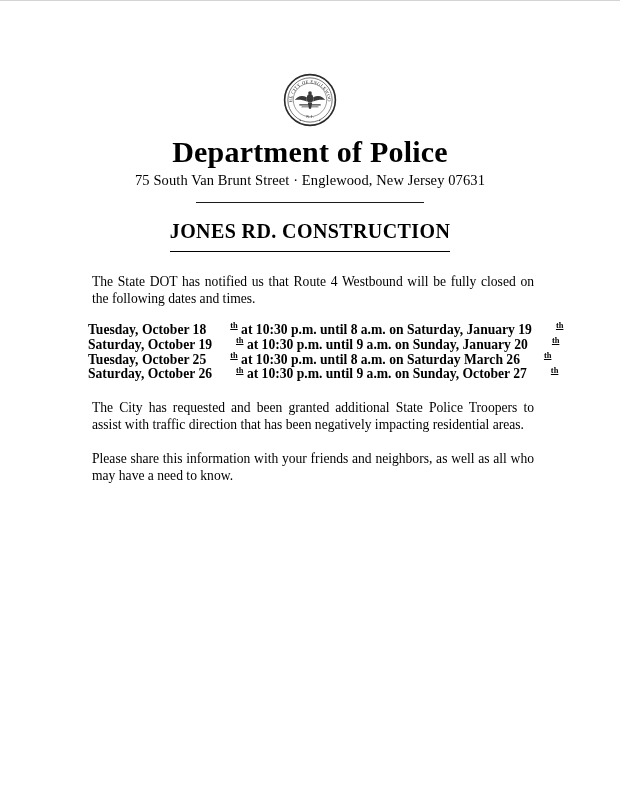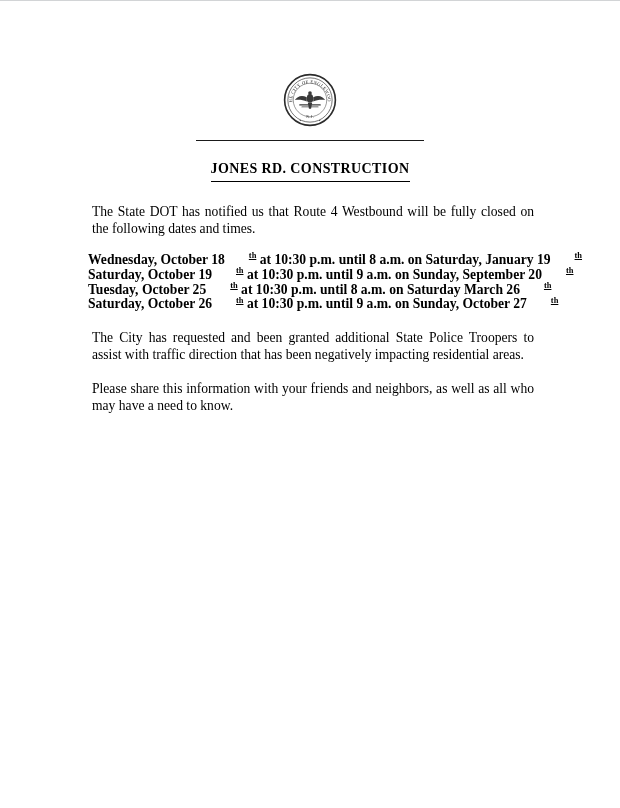--- a/index.html
+++ b/index.html
@@ -67,25 +67,25 @@
 
   
   .headline-wrap {
     text-align: center;
     margin-top: 16px;
   }
   .headline {
     display: inline-block;
     font-family: "Liberation Serif", "DejaVu Serif", serif;
     font-weight: bold;
-    font-size: 14px;
+    font-size: 20px;
     line-height: 24px;
     letter-spacing: 0.4px;
     border-bottom: 1.6px solid #000;
-    padding-bottom: 0;
+    padding-bottom: 8px;
   }
 
   
   .body {
     margin: 0 82px 0 88px;
   }
   .para {
     font-family: "Liberation Serif", "DejaVu Serif", serif;
     font-size: 13.6px;
     line-height: 17px;
@@ -149,39 +149,43 @@
         <g fill="#2b2b2b">
           <circle cx="12" cy="76" r="1.1"></circle>
           <circle cx="88" cy="76" r="1.1"></circle>
           <circle cx="32" cy="88" r="1.1"></circle>
           <circle cx="68" cy="88" r="1.1"></circle>
         </g>
       </svg>
     </div>
   </div>
 
+  <div class="letterhead">
+    <h1 class="dept-title">Department of Police</h1>
+    <p class="dept-address">75 South Van Brunt Street · Englewood, New Jersey 07631</p>
+  </div>
 
   <div class="rule-wrap">
     <div class="rule"></div>
   </div>
 
   <div class="headline-wrap">
     <span class="headline">JONES RD. CONSTRUCTION</span>
   </div>
 
   <div class="body">
 
     <p class="para lead">The State DOT has notified us that Route 4 Westbound will be fully closed on the following dates and times.</p>
 
     <div class="dates">
       <p class="date-line">
-        <span>Wednesday, October 18</span><sup>th</sup><span> at 10:30 p.m. until 8 a.m. on Saturday, January 19</span><sup>th</sup>
-      </p>
-      <p class="date-line">
-        <span>Saturday, October 19</span><sup>th</sup><span> at 10:30 p.m. until 9 a.m. on Sunday, September 20</span><sup>th</sup>
+        <span>Tuesday, October 18</span><sup>th</sup><span> at 10:30 p.m. until 8 a.m. on Saturday, January 19</span><sup>th</sup>
+      </p>
+      <p class="date-line">
+        <span>Saturday, October 19</span><sup>th</sup><span> at 10:30 p.m. until 9 a.m. on Sunday, January 20</span><sup>th</sup>
       </p>
       <p class="date-line">
         <span>Tuesday, October 25</span><sup>th</sup><span> at 10:30 p.m. until 8 a.m. on Saturday March 26</span><sup>th</sup>
       </p>
       <p class="date-line">
         <span>Saturday, October 26</span><sup>th</sup><span> at 10:30 p.m. until 9 a.m. on Sunday, October 27</span><sup>th</sup>
       </p>
     </div>
 
 

